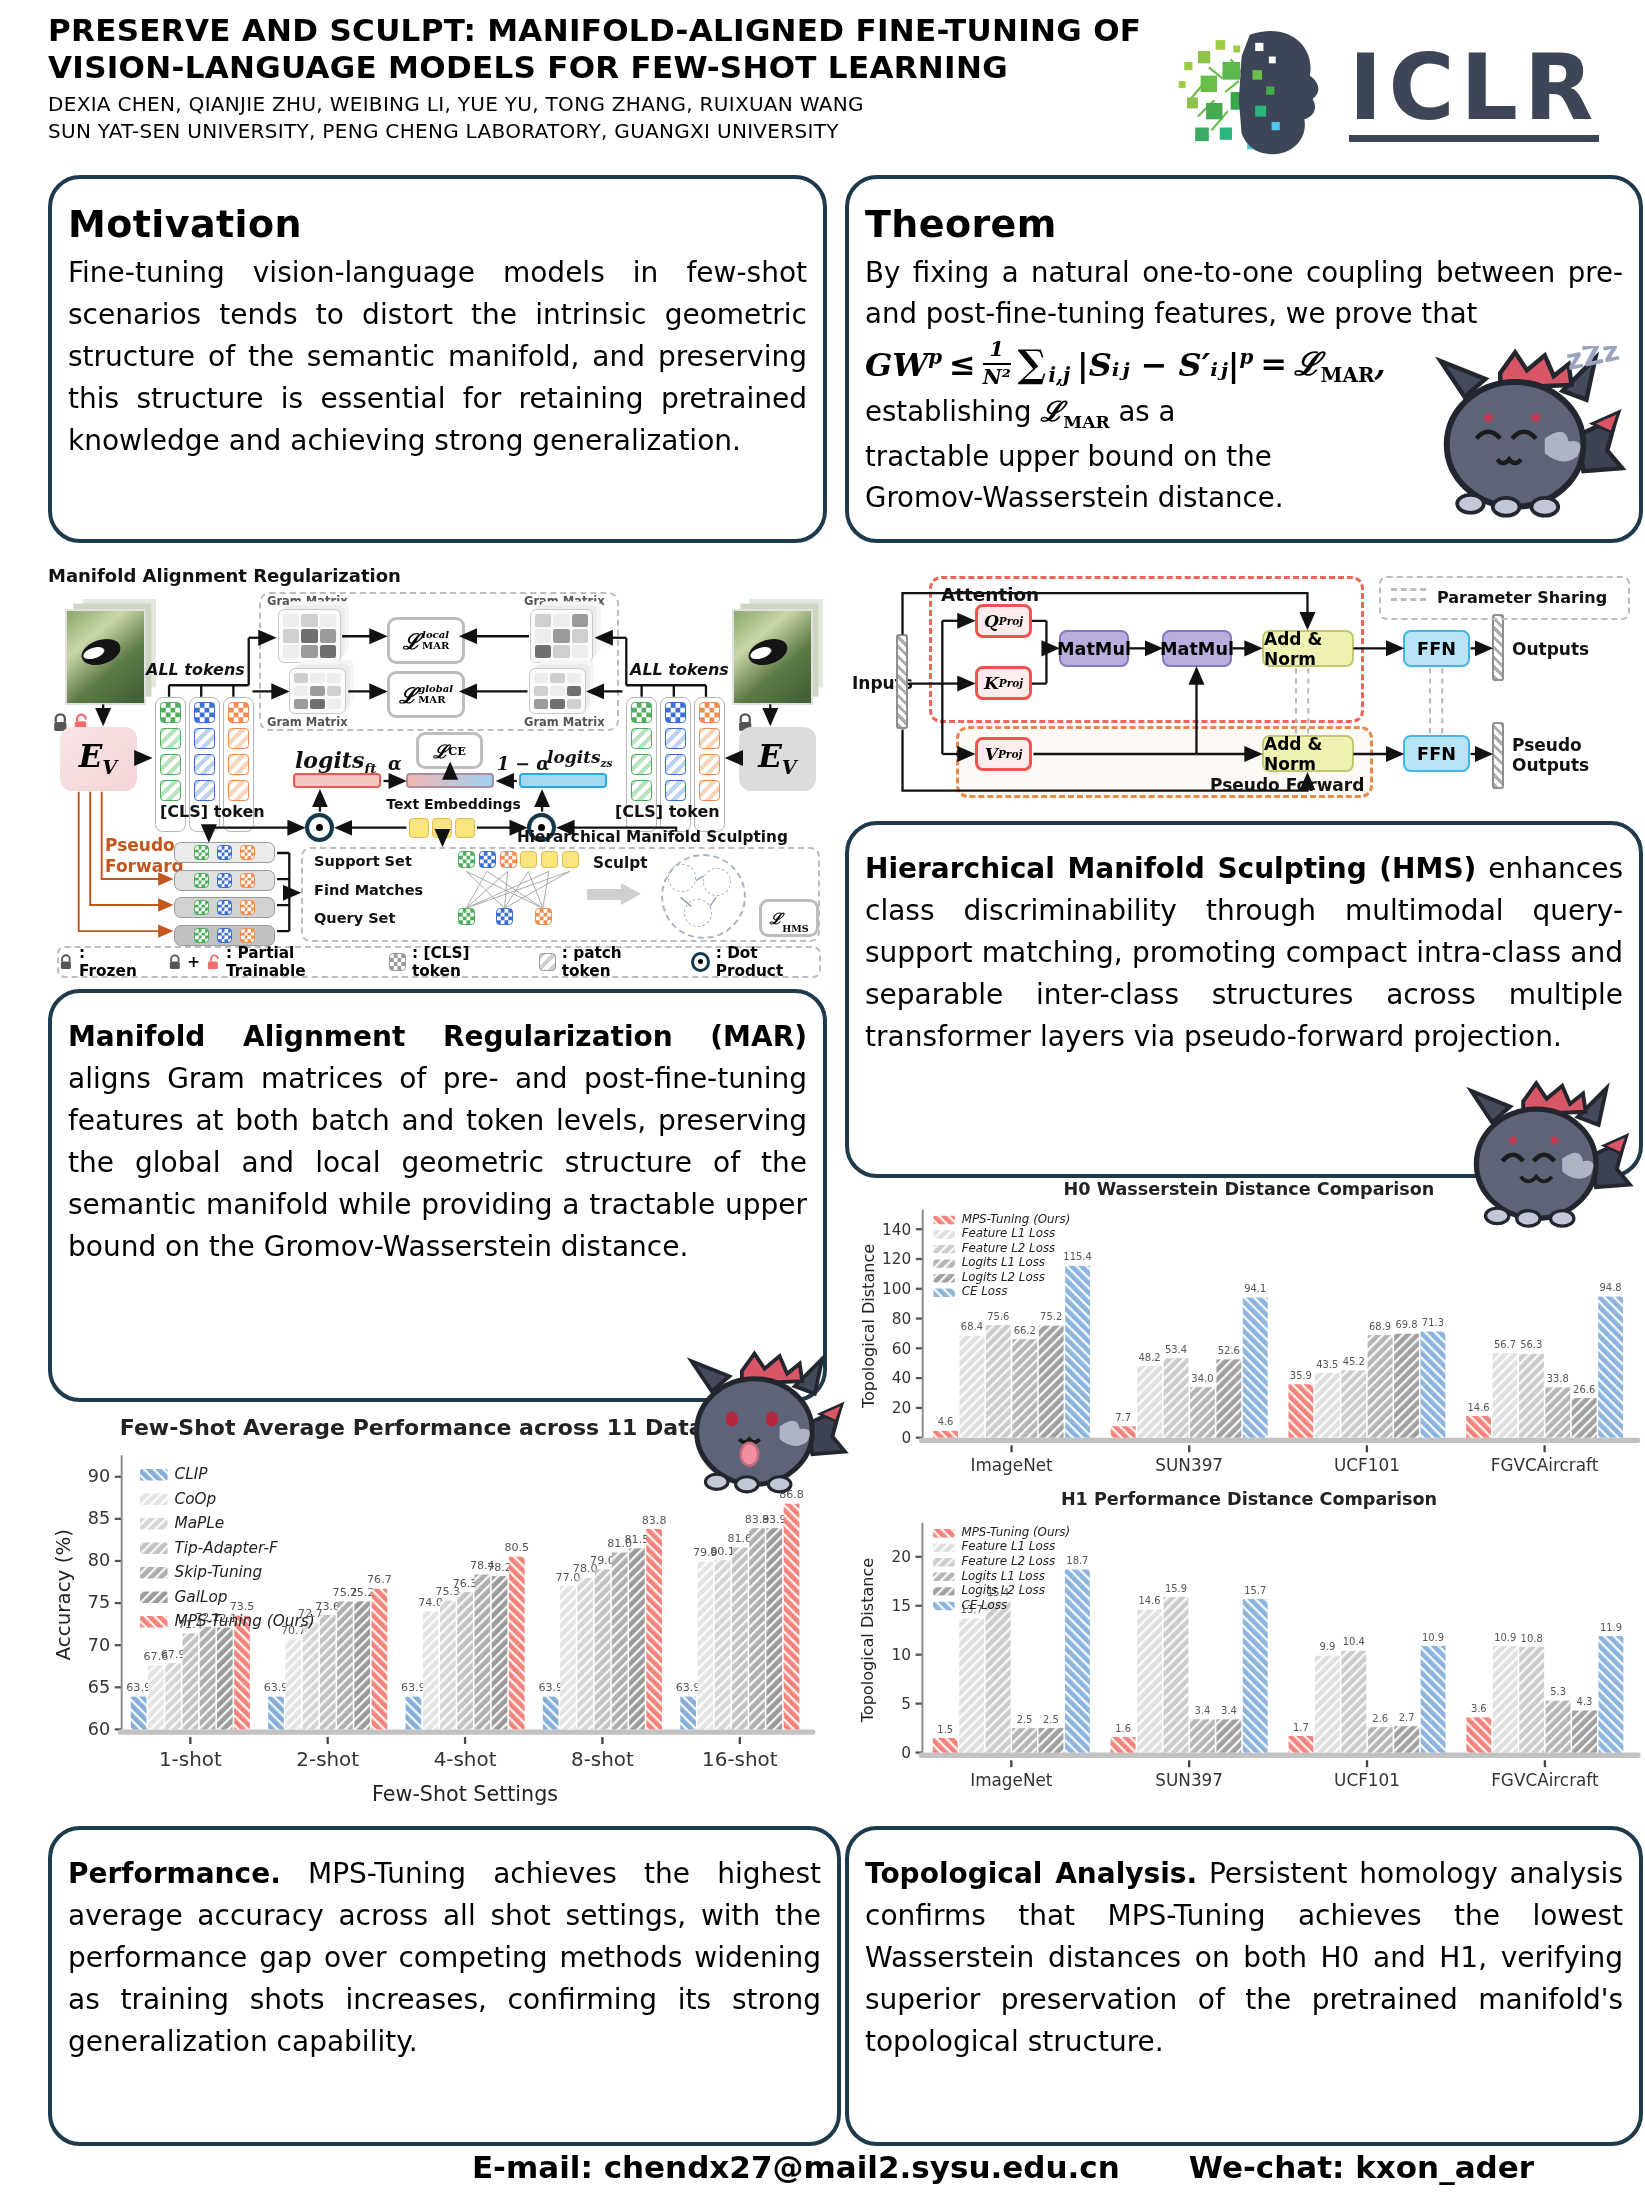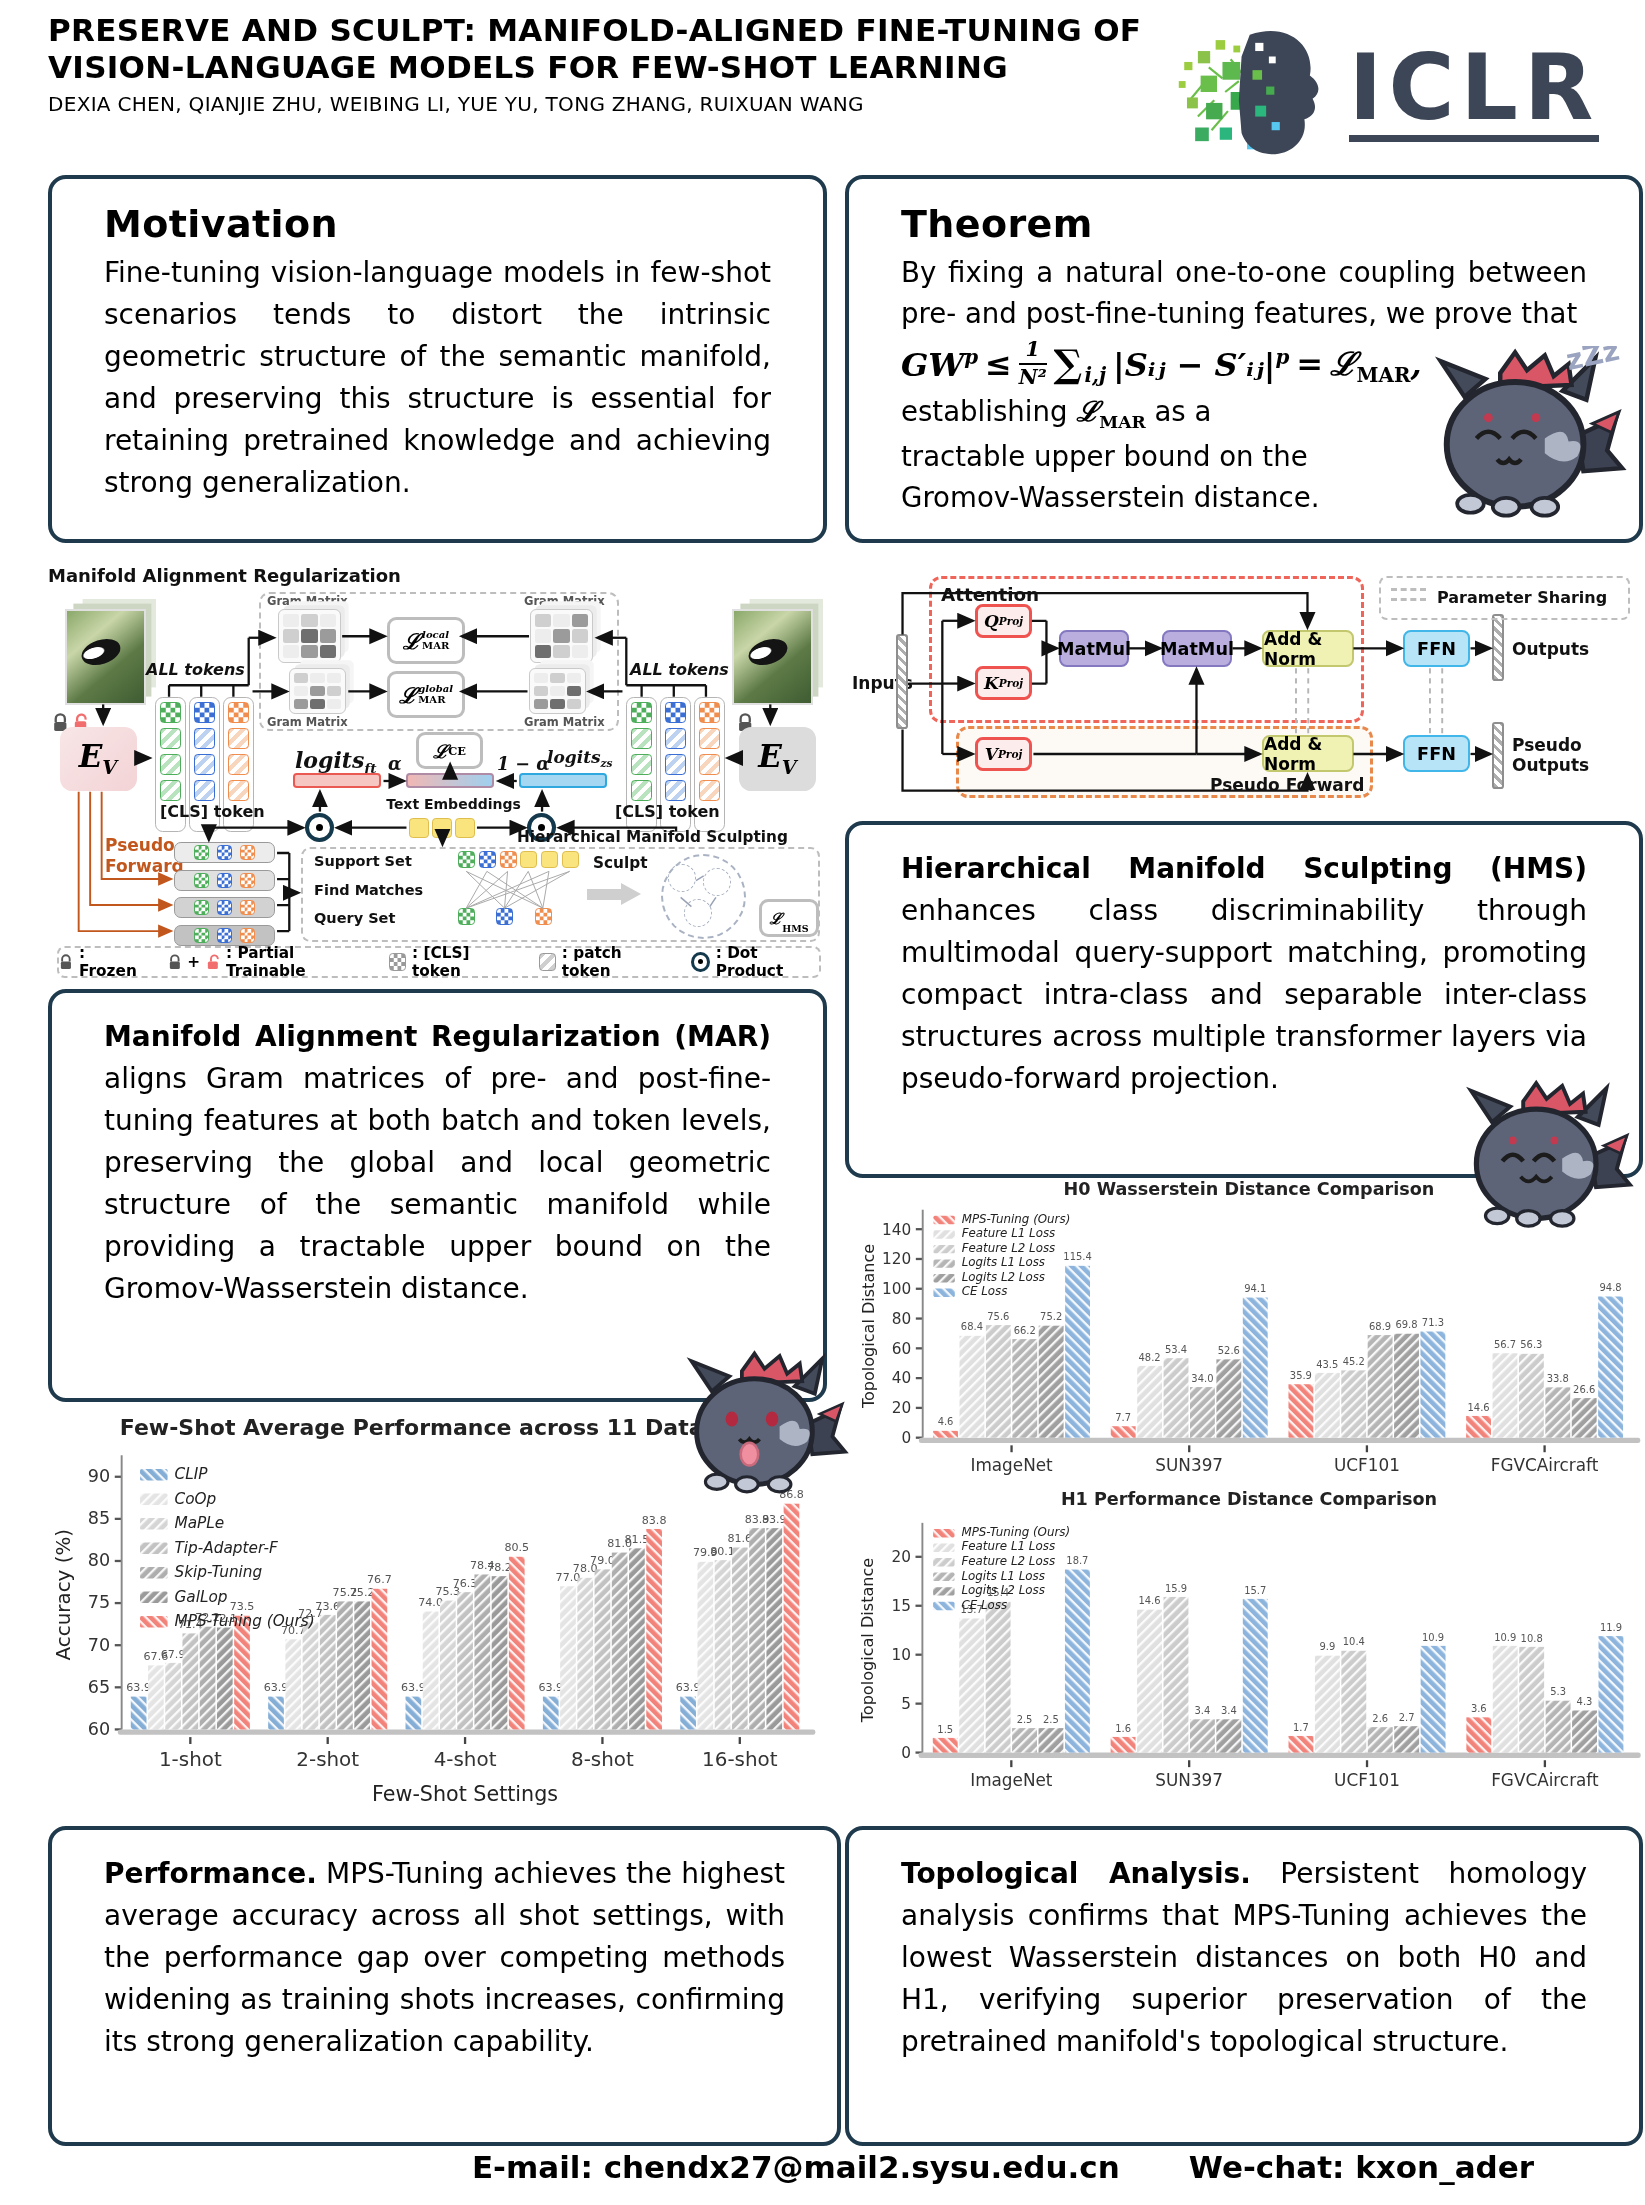--- a/index.html
+++ b/index.html
@@ -1,18 +1,18 @@
 <!DOCTYPE html>
 <html style="font-size:12.3px"><head>
 <meta charset="utf-8">
 <style>
   html,body{margin:0;padding:0;background:#fff;}
   #poster{position:relative;width:1646px;height:2205px;background:#fff;font-family:"DejaVu Sans",sans-serif;color:#000;overflow:hidden;}
   .abs{position:absolute;}
-  .box{position:absolute;background:#fff;border:4.6px solid #1e3a4c;border-radius:18px;padding:23px 52px;box-sizing:border-box;}
+  .box{position:absolute;background:#fff;border:4.6px solid #1e3a4c;border-radius:32px;padding:23px 16px;box-sizing:border-box;}
   .box h2{font-size:38px;margin:0 0 6.1px 0;font-weight:800;letter-spacing:0.4px;}
   .body{font-size:28px;line-height:1.5;text-align:justify;}
   .b{font-weight:800;}
   .dlabel{position:absolute;font-weight:700;color:#111;white-space:nowrap;}
   .mathit{font-family:"DejaVu Serif",serif;font-style:italic;font-weight:700;}
   sub{font-size:62%;} sup{font-size:62%;}
   
   #title{position:absolute;left:48px;top:12.3px;width:1126px;font-size:31px;font-weight:800;line-height:1.17;letter-spacing:0.3px;}
   #authors{position:absolute;left:48px;top:92px;font-size:20px;letter-spacing:0.3px;}
   #affil{position:absolute;left:48px;top:119px;font-size:20px;letter-spacing:0.3px;}
@@ -67,20 +67,21 @@
 </head>
 <body>
 
 <div id="poster">
 
   <div id="title">
     <div>PRESERVE AND SCULPT: MANIFOLD-ALIGNED FINE-TUNING OF</div>
     <div>VISION-LANGUAGE MODELS FOR FEW-SHOT LEARNING</div>
   </div>
   <div id="authors">DEXIA CHEN, QIANJIE ZHU, WEIBING LI, YUE YU, TONG ZHANG, RUIXUAN WANG</div>
+  <div id="affil">SUN YAT-SEN UNIVERSITY, PENG CHENG LABORATORY, GUANGXI UNIVERSITY</div>
   <div id="logo">
     <svg width="165" height="142" viewBox="0 0 120 104">
       <g fill="none" stroke="#6abf4b" stroke-width="1.6">
         <path d="M14,58 L24,46 M20,70 L32,58 M30,80 L42,66 M28,34 L38,42 M44,28 L52,38 M40,52 L50,44"></path>
       </g>
       <g>
         <rect x="10" y="30" width="6" height="6" fill="#9ccc3f"></rect>
           <rect x="20" y="22" width="9" height="9" fill="#8bc34a"></rect>
         <rect x="33" y="14" width="7" height="7" fill="#9ccc3f"></rect>
           <rect x="22" y="40" width="12" height="12" fill="#6abf4b"></rect>

